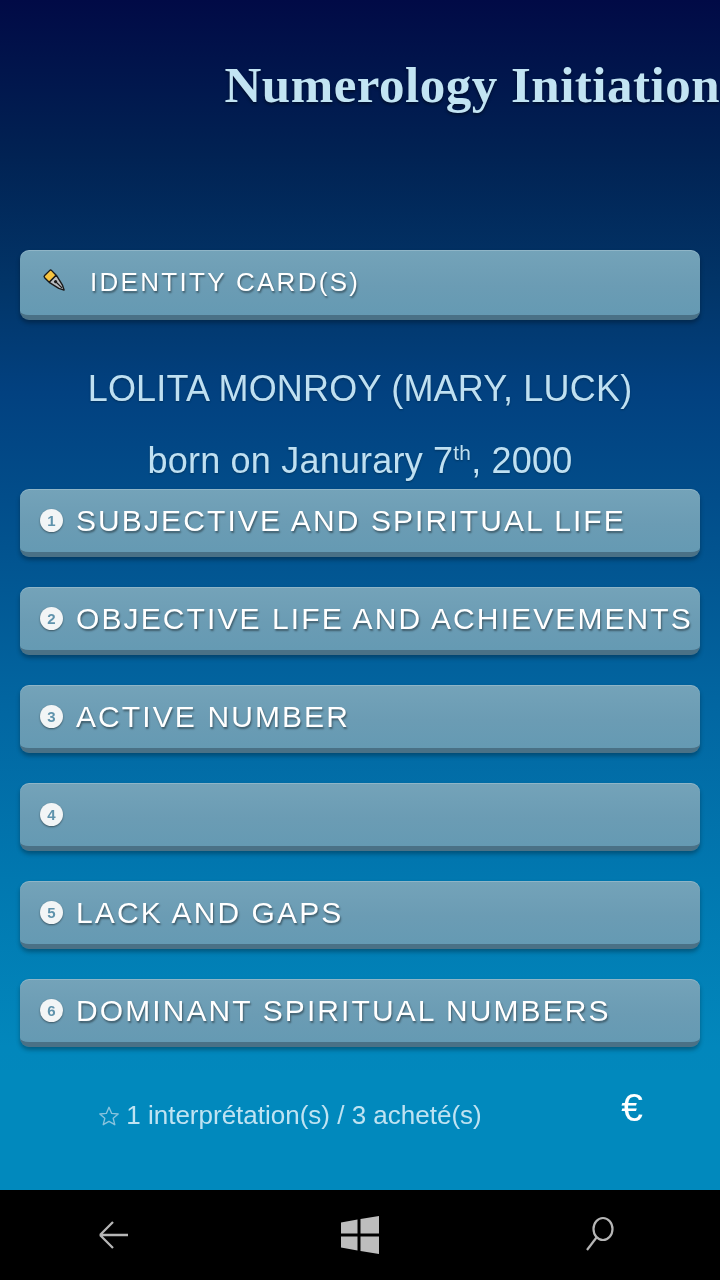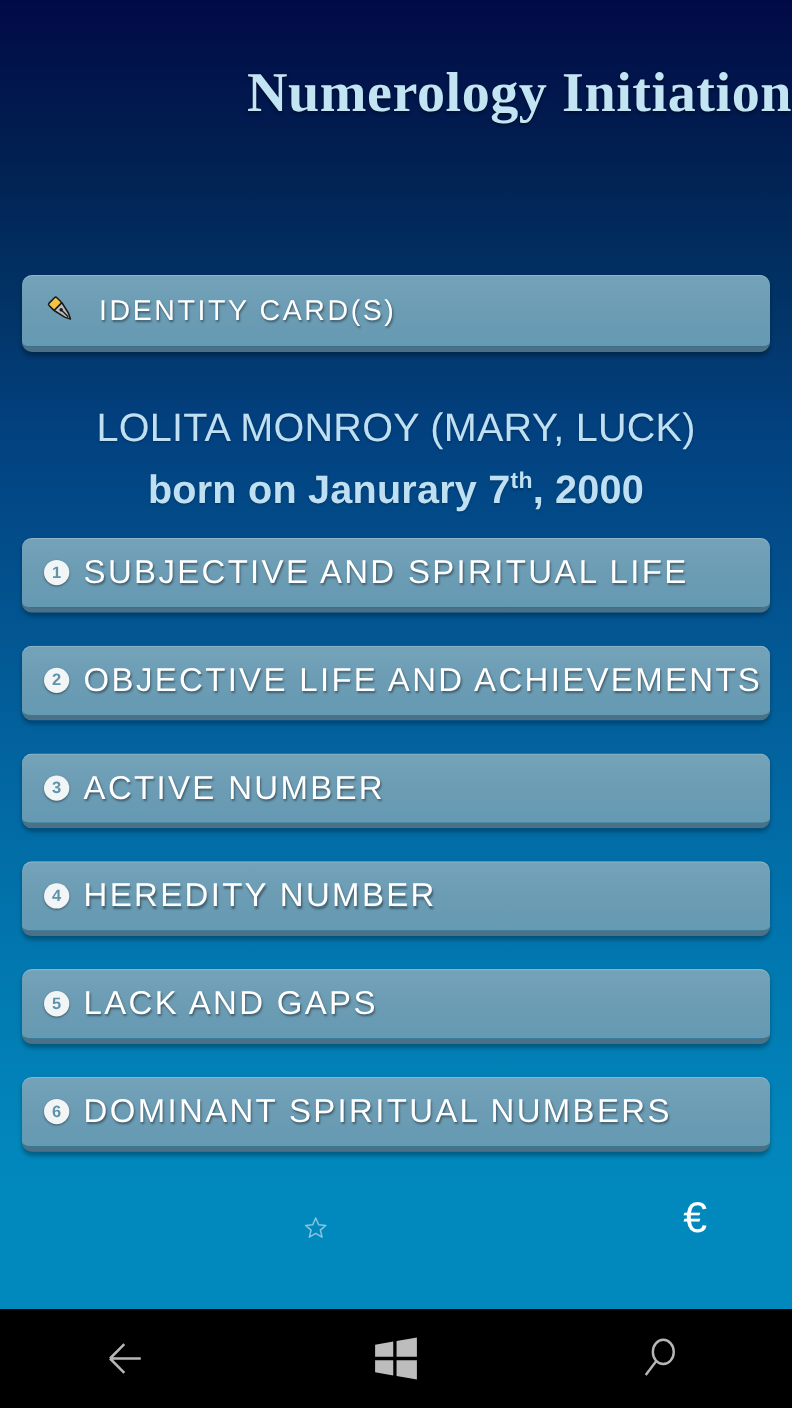--- a/index.html
+++ b/index.html
@@ -103,21 +103,21 @@
     position: absolute;
     left: 0;
     width: 720px;
     text-align: center;
     color: #bfe0f2;
     font-size: 36px;
     letter-spacing: 0.2px;
     text-shadow: 0 1px 2px rgba(0,0,0,0.3);
   }
   #person-name { top: 368px; }
-  #person-birth { top: 424px; font-weight: bold; }
+  #person-birth { top: 440px; }
   #person-birth sup {
     font-size: 0.58em;
     vertical-align: super;
     line-height: 0;
   }
 
   
   .num-btn { height: 68px; }
   #sec-1 { top: 489px; }
   #sec-2 { top: 587px; }
@@ -238,38 +238,37 @@
       <span class="btn-label">OBJECTIVE LIFE AND ACHIEVEMENTS</span>
     </div>
 
     <div class="btn num-btn" id="sec-3">
       <span class="num-badge">3</span>
       <span class="btn-label">ACTIVE NUMBER</span>
     </div>
 
     <div class="btn num-btn" id="sec-4">
       <span class="num-badge">4</span>
-      <span class="btn-label">HEREDITY NUMBER</span>
     </div>
 
     <div class="btn num-btn" id="sec-5">
       <span class="num-badge">5</span>
       <span class="btn-label">LACK AND GAPS</span>
     </div>
 
     <div class="btn num-btn" id="sec-6">
       <span class="num-badge">6</span>
       <span class="btn-label">DOMINANT SPIRITUAL NUMBERS</span>
     </div>
 
     <div class="footer">
       <div class="footer-status">
         <svg class="star-icon" width="22" height="22" viewBox="0 0 24 24">
           <path d="M12 2.5 L14.9 9.2 L22 9.8 L16.6 14.5 L18.3 21.5 L12 17.8 L5.7 21.5 L7.4 14.5 L2 9.8 L9.1 9.2 Z" fill="none" stroke="#89c3dd" stroke-width="1.5" stroke-linejoin="round"></path>
-        </svg>
+        </svg><span>1 interprétation(s) / 3 acheté(s)</span>
       </div>
       <div class="buy-block">
         <div class="buy-symbol">€</div>
       </div>
     </div>
 
   </div>
 
   <div class="navbar">
 

